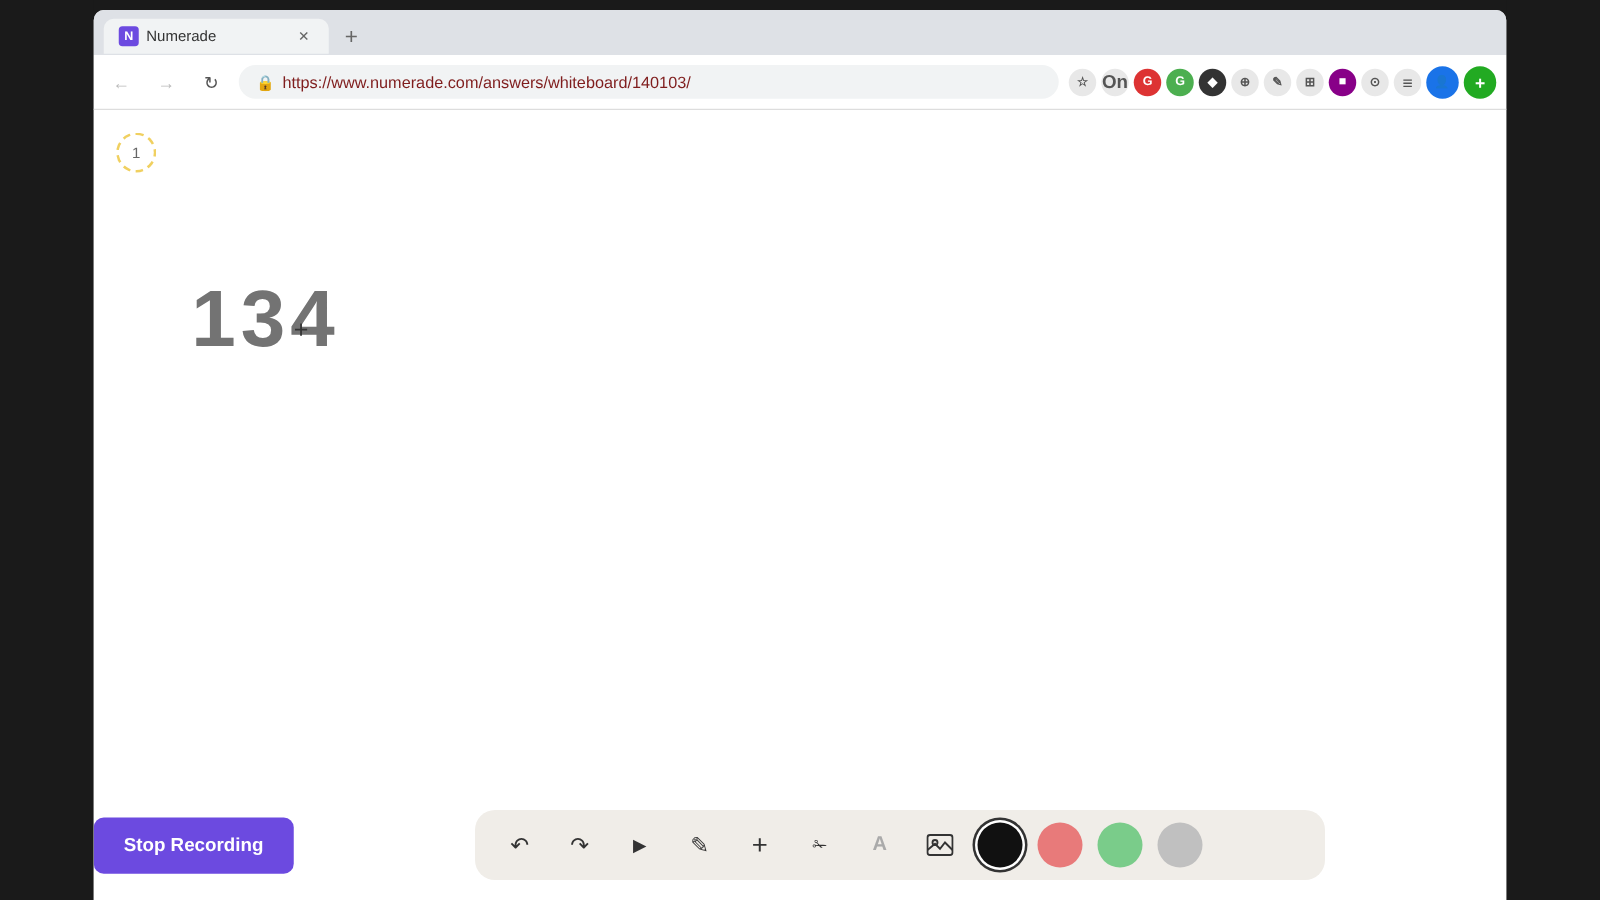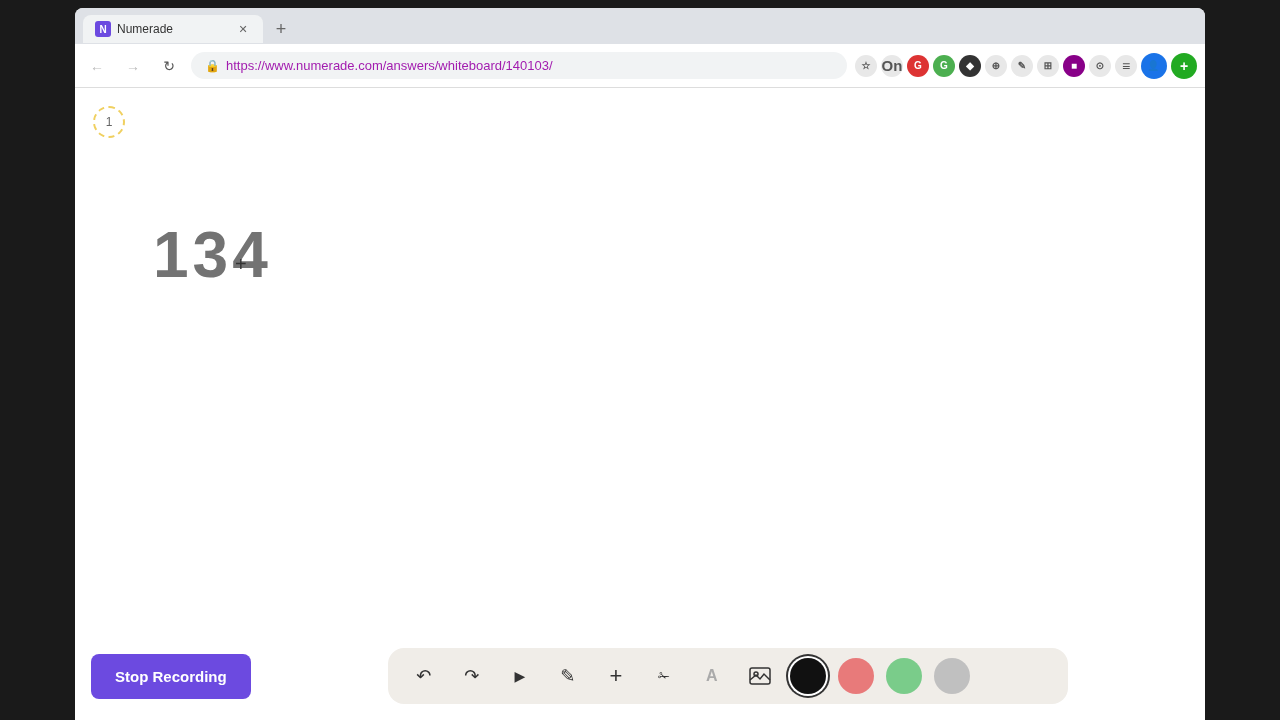--- a/index.html
+++ b/index.html
@@ -104,21 +104,21 @@
       background: #f1f3f4;
       border-radius: 20px;
       padding: 6px 14px;
       font-size: 13px;
       color: #333;
       display: flex;
       align-items: center;
       gap: 6px;
     }
     .url-lock { color: #666; font-size: 12px; }
-    .url-text { color: #a21caf; font-size: 13px; }
+    .url-text { color: #7f1d1d; font-size: 13px; }
     .browser-actions {
       display: flex;
       align-items: center;
       gap: 4px;
       flex-shrink: 0;
     }
 
     
     .whiteboard {
       flex: 1;
@@ -177,21 +177,21 @@
     
     .bottom-toolbar-wrapper {
       position: absolute;
       bottom: 0;
       left: 0;
       right: 0;
       height: 80px;
       background: transparent;
       display: flex;
       align-items: center;
-      padding: 0 16px 8px 16px;
+      padding: 0 16px 8px 0;
       gap: 16px;
     }
 
     .stop-recording-btn {
       background: #6c4ae0;
       color: white;
       border: none;
       border-radius: 8px;
       padding: 14px 24px;
       font-size: 15px;

